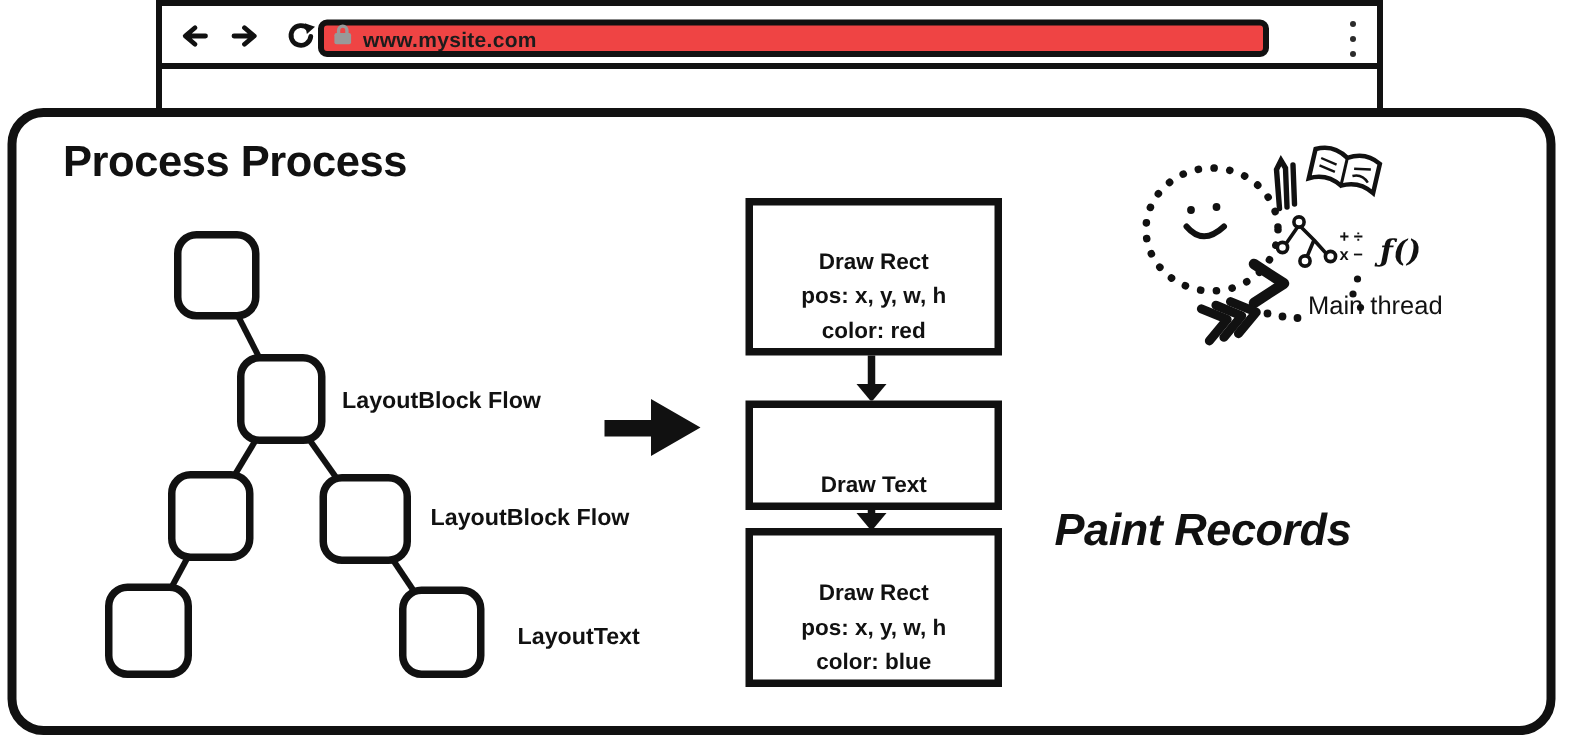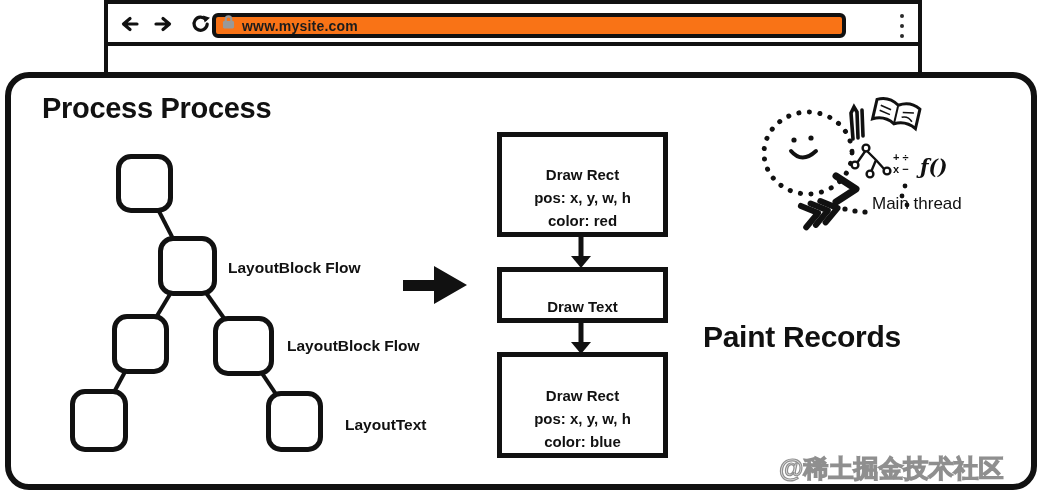--- a/index.html
+++ b/index.html
@@ -16,21 +16,21 @@
     position:absolute;left:0;top:0;width:100%;height:42px;
     border-bottom:4px solid #111;box-sizing:border-box;
   }
   .nav-btn{position:absolute;top:13px;width:22px;height:18px;display:flex;align-items:center;justify-content:center;cursor:pointer;}
   .btn-back{left:10px;}
   .btn-forward{left:45px;}
   .btn-refresh{left:81px;}
   .urlbar{
     position:absolute;left:104px;top:9px;width:634px;height:25px;
     border:4px solid #111;border-radius:6px;box-sizing:border-box;
-    display:flex;align-items:flex-end;padding:0 6px;gap:7px;background:#f97316;
+    display:flex;align-items:center;padding:0 6px;gap:7px;background:#ef4444;
   }
   .url-text{font-size:14px;font-weight:700;color:#1c1c1c;letter-spacing:.2px;white-space:nowrap;}
   .menu-dots{position:absolute;left:790px;top:10px;width:8px;height:24px;display:flex;flex-direction:column;align-items:center;justify-content:space-between;cursor:pointer;}
   .menu-dots i{width:4px;height:4px;border-radius:50%;background:#2b2b2b;}
   
   .renderer-box{
     position:absolute;left:5px;top:72px;width:1032px;height:418px;
     border:6px solid #111;border-radius:24px;background:#fff;box-sizing:border-box;
   }
   .overlay{position:absolute;left:0;top:0;width:1046px;height:497px;}
@@ -47,23 +47,23 @@
   .tl1{left:228px;top:259px;}
   .tl2{left:287px;top:337px;}
   .tl3{left:333px;top:416px;margin-left:12px;}
   
   .pbox{
     position:absolute;left:497px;width:171px;border:5px solid #111;background:#fff;box-sizing:border-box;
     display:flex;flex-direction:column;align-items:center;justify-content:flex-end;
     font-size:15px;font-weight:700;line-height:23px;text-align:center;
   }
   .pb1{top:132px;height:105px;}
-  .pb2{top:267px;height:56px;}
+  .pb2{top:267px;height:73px;}
   .pb3{top:352px;height:106px;}
-  .paint-title{position:absolute;left:703px;top:320px;font-size:30px;font-weight:700;letter-spacing:-.3px;}
+  .paint-title{position:absolute;left:703px;top:337px;font-size:30px;font-weight:700;letter-spacing:-.3px;font-style:italic;}
   .main-thread-label{position:absolute;left:872px;top:194px;font-size:17px;font-weight:400;white-space:nowrap;}
   
   .wm-zhihu{
     position:absolute;left:744px;top:434px;font-size:23px;font-weight:400;
     color:rgba(140,140,140,.8);white-space:nowrap;z-index:9;
   }
   .wm-juejin{
     position:absolute;left:779px;top:452px;font-size:25px;font-weight:700;white-space:nowrap;z-index:9;
     color:rgba(160,160,160,.25);-webkit-text-stroke:1.2px #8f8f8f;
   }
@@ -204,15 +204,14 @@
   </div>
   <div class="pbox pb3">
     <span>Draw Rect</span>
     <span>pos: x, y, w, h</span>
     <span>color: blue</span>
   </div>
 
   <div class="paint-title">Paint Records</div>
   <div class="main-thread-label">Main thread</div>
 
-  <div class="wm-juejin">@稀土掘金技术社区</div>
 
 </div>
 
 </body></html>

